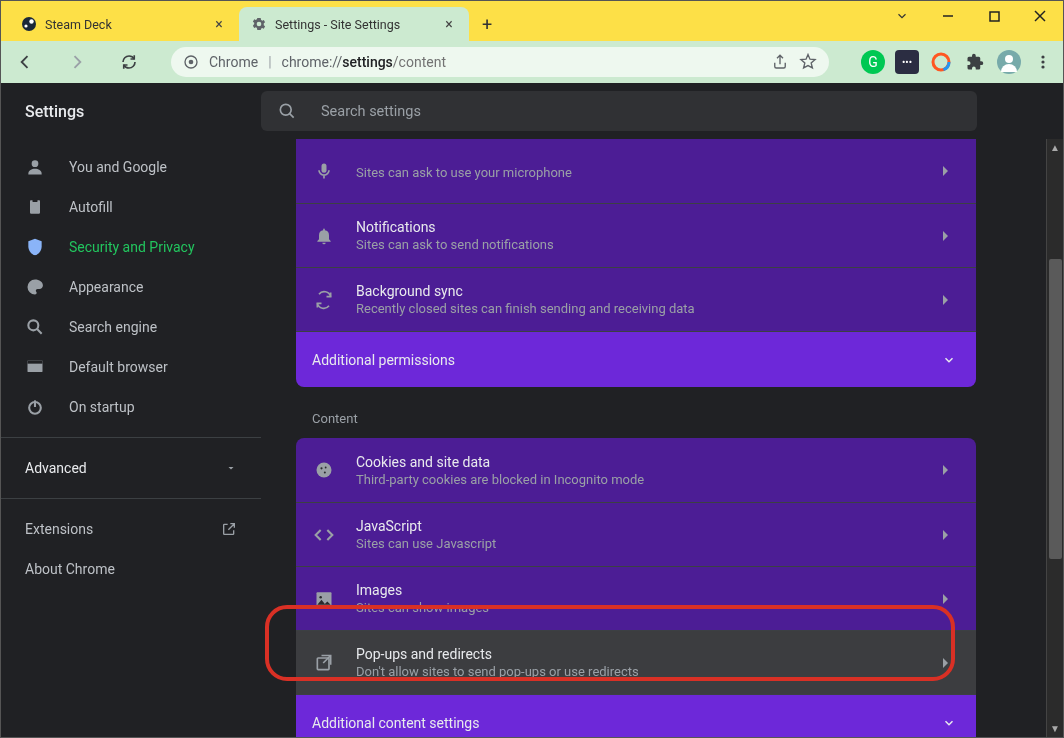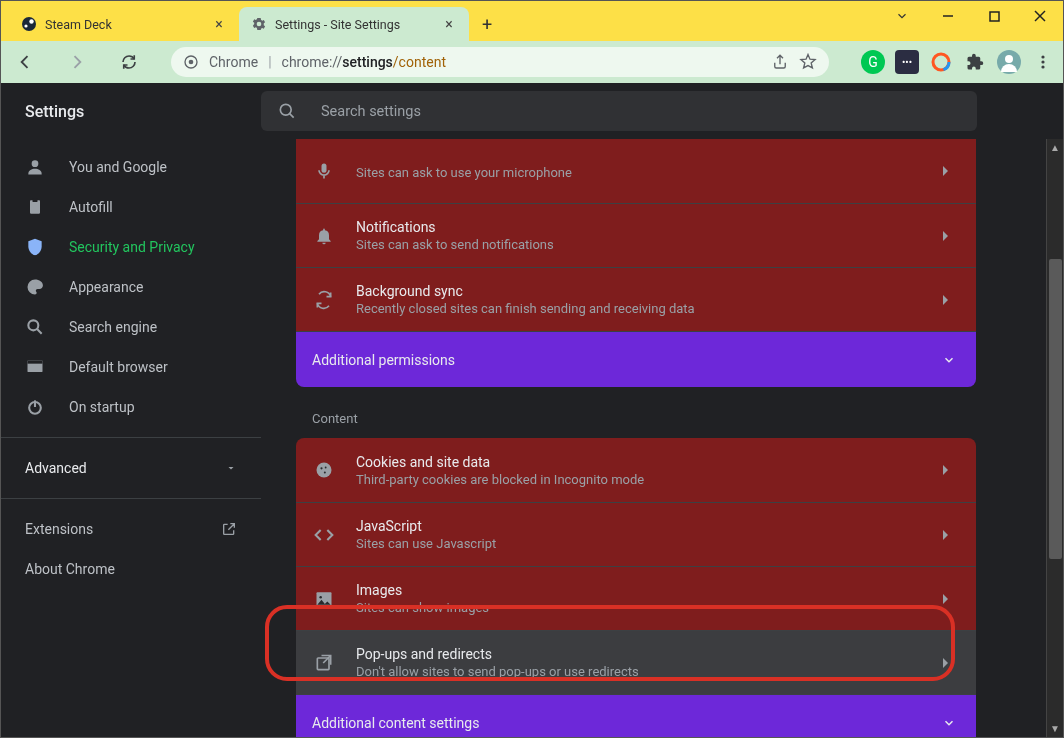--- a/index.html
+++ b/index.html
@@ -96,21 +96,21 @@
     display: flex;
     align-items: center;
     padding: 0 12px;
     margin: 0 6px;
     font-size: 14px;
     color: #5f6368;
     gap: 10px;
   }
   .omnibox .divider { color:#9aa0a6; }
   .url-settings { color:#202124; font-weight:500; }
-  .url-content { color:#a16207;margin-top:18px; }
+  .url-content { color:#737373;margin-top:18px; }
   .omni-left { display:flex; align-items:center; gap:10px; flex:1;}
   .omni-right { display:flex; align-items:center; gap:10px;}
   .ext-icons { display:flex; align-items:center; gap:10px; margin-left:6px;}
   .ext-icon {
     width: 24px; height:24px; border-radius:50%;
     display:flex;align-items:center;justify-content:center;
     font-size:14px;
   }
   
   .content-area {
@@ -196,21 +196,21 @@
   .scroll-inner {
     position:absolute;
     top:0;left:0;right:52px;bottom:0;
     overflow:hidden;
   }
   .card-list {
     width:680px;
     margin:0 auto;
   }
   .row {
-    background:#7f1d1d;
+    background:#4c1d95;
     display:flex;
     align-items:center;
     min-height:64px;
     padding:12px 20px 12px 16px;
     border-top:1px solid #3c4043;
     gap:20px;
     position:relative;
     color:#e8eaed;
   }
   .row.first { border-top:none; border-radius:8px 8px 0 0;}

